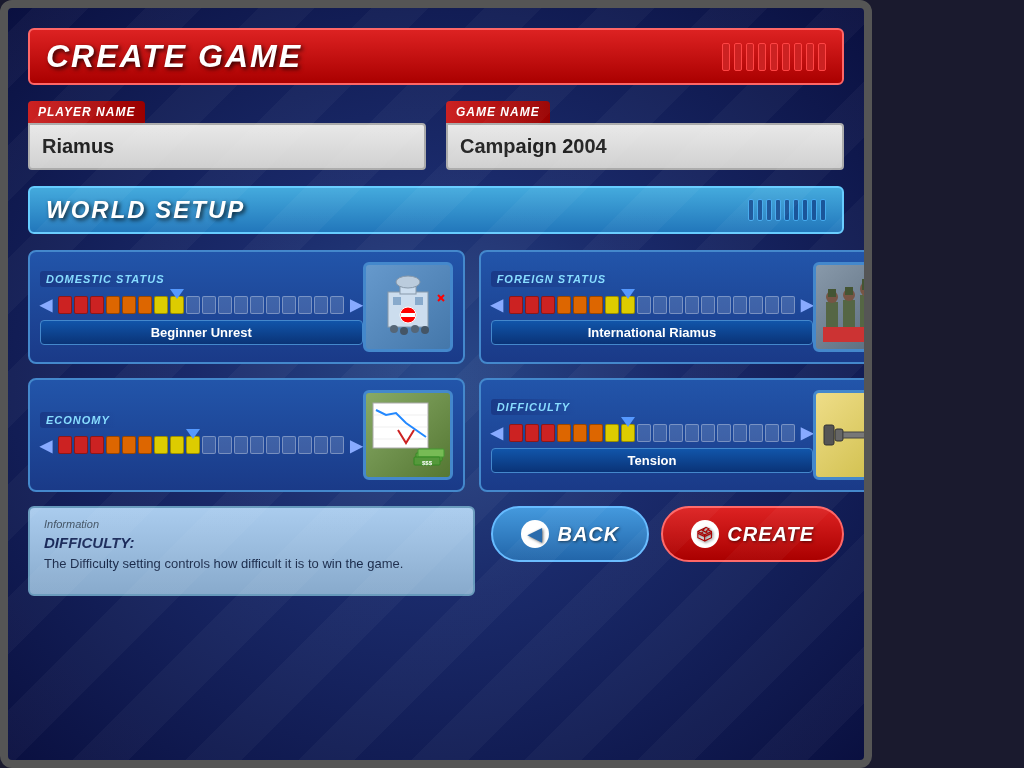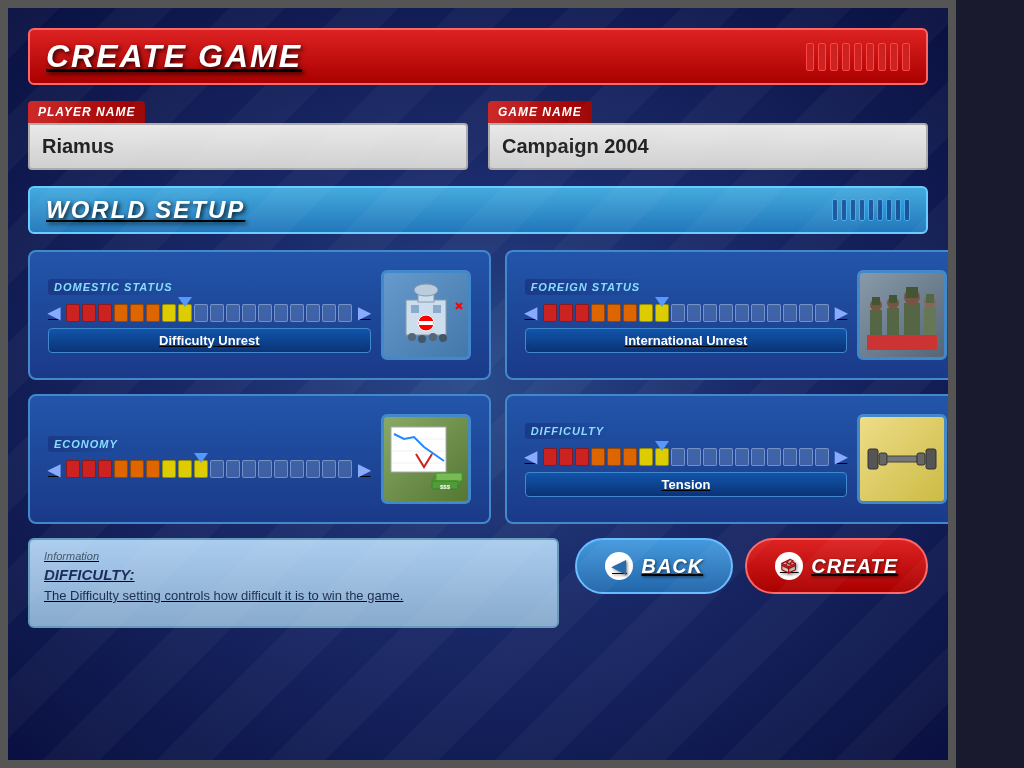--- a/index.html
+++ b/index.html
@@ -6,29 +6,28 @@
     
     body {
       width: 1024px;
       height: 768px;
       overflow: hidden;
       background: #1a1a2e;
       font-family: Arial, sans-serif;
     }
 
     #app {
-      width: 956px;
+      width: 872px;
       height: 768px;
       background: radial-gradient(ellipse at center, #2a4a8a 0%, #1a2a6a 40%, #0a1040 100%);
       position: relative;
       border: 8px solid #555;
-      border-radius: 0;
+      border-radius: 12px;
       padding: 20px;
       overflow: hidden;
-      text-decoration: underline;
     }
 
     
     #app::before {
       content: '';
       position: absolute;
       top: 0; left: 0; right: 0; bottom: 0;
       background: 
         repeating-linear-gradient(
           -45deg,
@@ -154,25 +153,24 @@
       display: grid;
       grid-template-columns: 1fr 1fr;
       gap: 14px;
       margin-bottom: 14px;
     }
 
     .setting-panel {
       background: linear-gradient(to bottom, #2255aa, #1a3a88);
       border: 2px solid #4488cc;
       border-radius: 8px;
-      padding: 18px;
+      padding: 10px;
       position: relative;
       display: flex;
       align-items: center;
-      gap: 10px;
     }
 
     .setting-panel-inner {
       flex: 1;
     }
 
     .setting-panel-label {
       color: #88ddff;
       font-size: 11px;
       font-weight: 900;
@@ -458,21 +456,21 @@
             <div class="slider-segment seg-empty"></div>
             <div class="slider-segment seg-empty"></div>
             <div class="slider-segment seg-empty"></div>
             <div class="slider-segment seg-empty"></div>
             <div class="slider-segment seg-empty"></div>
             <div class="slider-segment seg-empty"></div>
             <div class="slider-segment seg-empty"></div>
           </div>
           <span class="slider-arrow">▶</span>
         </div>
-        <div class="slider-value-label">Difficulty Unrest</div>
+        <div class="slider-value-label">Beginner Unrest</div>
       </div>
       <div class="setting-icon domestic">
 
         <svg class="icon-svg" viewBox="0 0 80 80">
           <rect x="20" y="25" width="40" height="35" fill="#ccddee" stroke="#8899aa" stroke-width="1"></rect>
           <rect x="32" y="15" width="16" height="12" fill="#ccddee" stroke="#8899aa" stroke-width="1"></rect>
           <rect x="36" y="12" width="8" height="5" fill="#aabbcc"></rect>
 
           <ellipse cx="40" cy="15" rx="12" ry="6" fill="#bbccdd" stroke="#8899aa" stroke-width="1"></ellipse>
 
@@ -515,21 +513,21 @@
             <div class="slider-segment seg-empty"></div>
             <div class="slider-segment seg-empty"></div>
             <div class="slider-segment seg-empty"></div>
             <div class="slider-segment seg-empty"></div>
             <div class="slider-segment seg-empty"></div>
             <div class="slider-segment seg-empty"></div>
             <div class="slider-segment seg-empty"></div>
           </div>
           <span class="slider-arrow">▶</span>
         </div>
-        <div class="slider-value-label">International Unrest</div>
+        <div class="slider-value-label">International Riamus</div>
       </div>
       <div class="setting-icon foreign">
 
         <svg class="icon-svg" viewBox="0 0 80 80">
 
           <rect x="5" y="60" width="70" height="15" fill="#cc3333"></rect>
 
           <rect x="8" y="35" width="12" height="25" fill="#556644"></rect>
           <circle cx="14" cy="30" r="6" fill="#775544"></circle>
           <rect x="10" y="22" width="8" height="8" fill="#445533"></rect>

